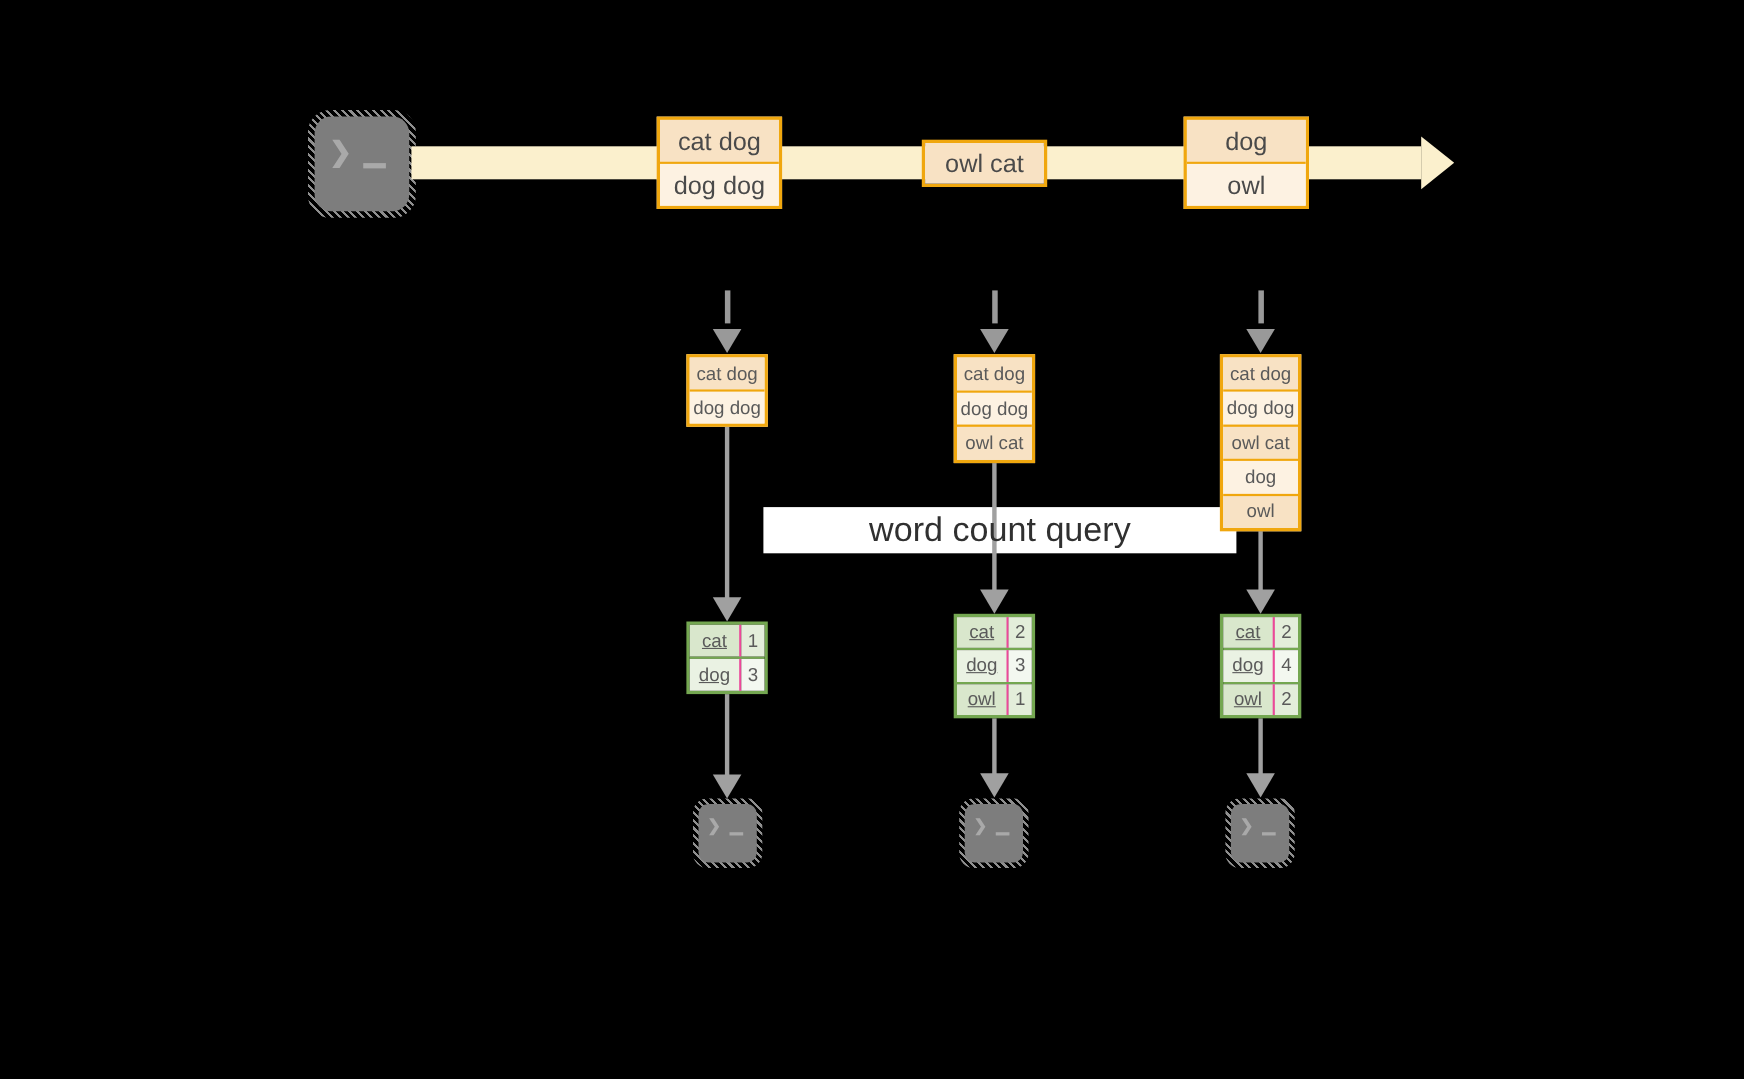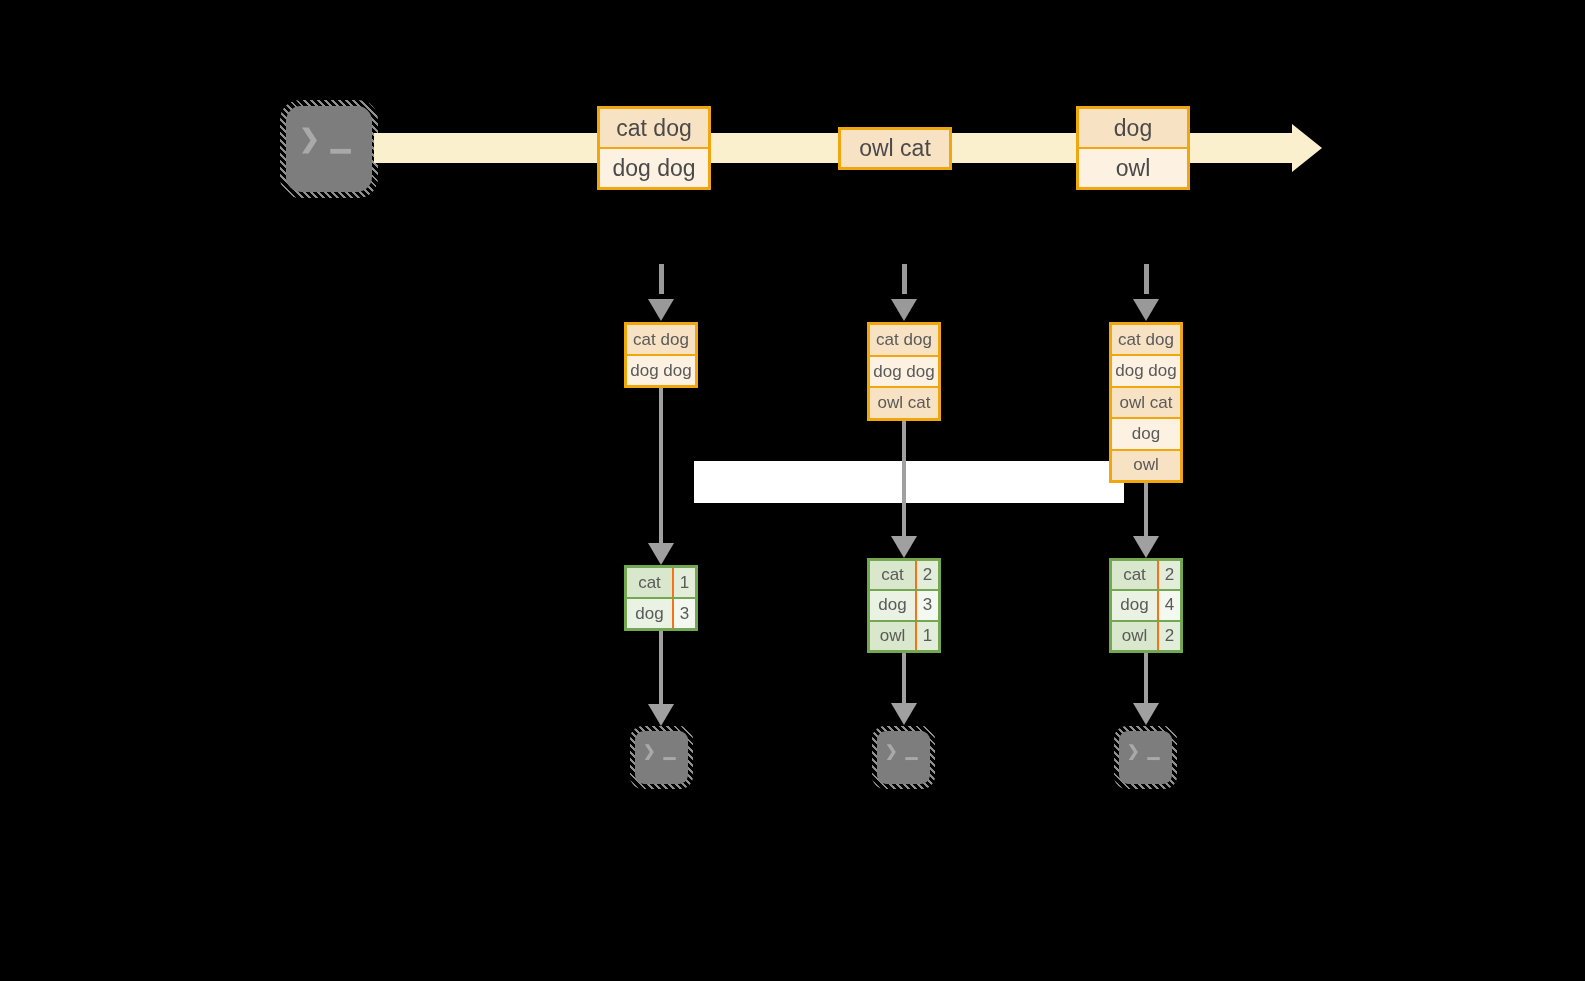--- a/index.html
+++ b/index.html
@@ -26,21 +26,21 @@
   .o-dark{background:#f8e2c4;}
   .o-light{background:#fdf2e2;text-align:right;}
   .big{font-size:23px;}
   .small{font-size:17px;color:#5a5a5a;}
 
   
   .gtable{border:3px solid #74a751;display:flex;flex-direction:column;box-sizing:border-box;z-index:4;}
   .grow{flex:1;display:flex;}
   .grow + .grow{border-top:2px solid #74a751;}
   .gcell{display:flex;align-items:center;justify-content:center;font-size:17px;color:#5a5a5a;}
-  .glabel{width:45px;border-right:2px solid #f97316;}
+  .glabel{width:45px;border-right:2px solid #ec4899;text-decoration:underline;}
   .gcount{flex:1;}
   .g-dark .glabel{background:#d9e7cc;}
   .g-dark .gcount{background:#e3eeda;}
   .g-light .glabel{background:#eaf2e3;}
   .g-light .gcount{background:#f3f8f0;}
 
   
   .vline{position:absolute;width:4px;background:#a0a0a0;transform:translateX(-2px);z-index:2;}
   .dashline{position:absolute;width:5px;background:#999;transform:translateX(-2px);z-index:2;}
   .vhead{position:absolute;width:0;height:0;transform:translateX(-13px);z-index:2;
@@ -97,20 +97,21 @@
   </div>
   <div class="obox abs" style="left:1109px;top:322px;width:74px;height:161px;">
     <div class="orow o-dark small">cat dog</div>
     <div class="orow o-light small">dog dog</div>
     <div class="orow o-dark small">owl cat</div>
     <div class="orow o-light small">dog</div>
     <div class="orow o-dark small">owl</div>
   </div>
 
   <div class="qband abs" style="left:694px;top:461px;width:430px;height:42px;"></div>
+  <div class="qlabel abs" style="left:694px;top:461px;width:430px;height:42px;">word count query</div>
 
   <div class="vline abs" style="left:661px;top:388px;height:157px;"></div>
   <div class="vhead abs" style="left:661px;top:543px;"></div>
   <div class="vline abs" style="left:904px;top:421px;height:117px;"></div>
   <div class="vhead abs" style="left:904px;top:536px;"></div>
   <div class="vline abs" style="left:1146px;top:483px;height:55px;"></div>
   <div class="vhead abs" style="left:1146px;top:536px;"></div>
 
   <div class="gtable abs" style="left:624px;top:565px;width:74px;height:66px;">
     <div class="grow g-dark">

